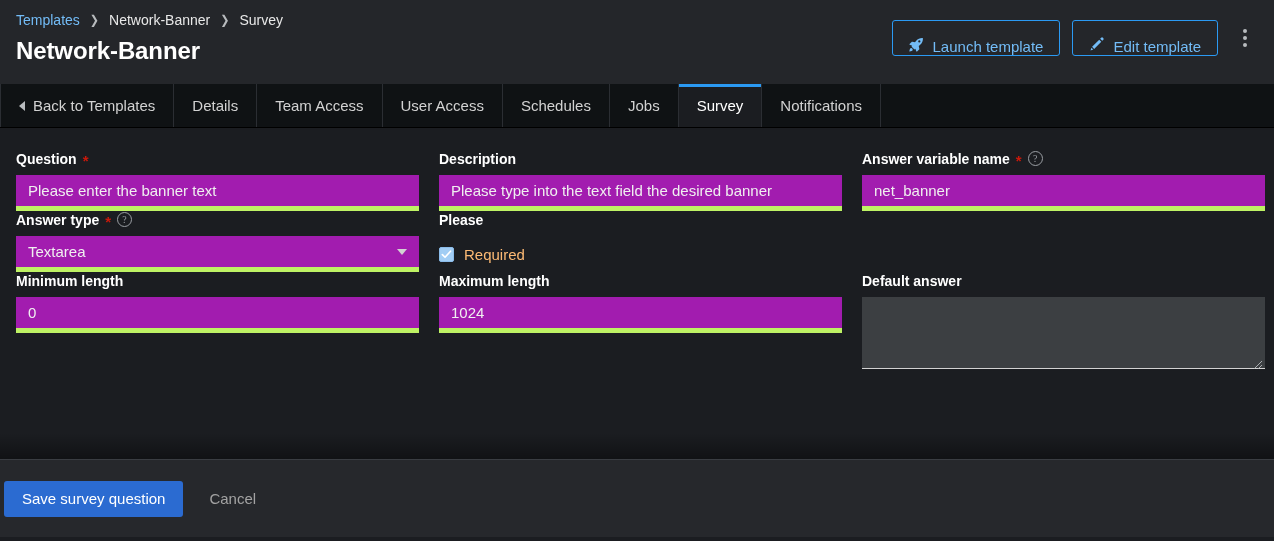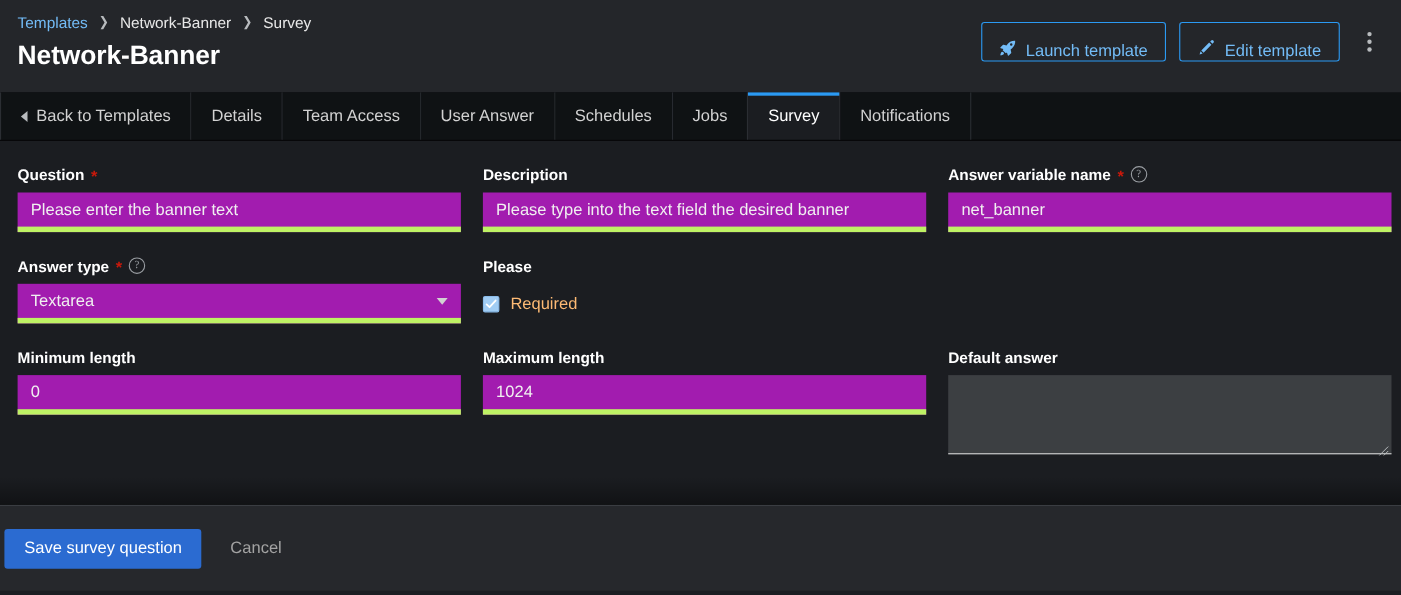--- a/index.html
+++ b/index.html
@@ -89,21 +89,21 @@
     padding: 22px 16px 0 16px;
     position: relative;
     overflow: hidden;
   }
   .grid {
     display: grid;
     grid-template-columns: 403px 403px 403px;
     column-gap: 20px;
     row-gap: 0;
   }
-  .field { margin-bottom: 22px; }
+  .field { }
   .field-label {
     font-size: 14px; font-weight: 700; color: #fff;
     display: flex; align-items: center; gap: 6px;
     margin-bottom: 8px; height: 17px;
   }
   .req-star { color: #c9190b; font-size: 15px; line-height: 1; position: relative; top: 2px; }
   .help-icon {
     width: 15px; height: 15px; border-radius: 50%;
     border: 1px solid #9a9ea3; color: #9a9ea3;
     font-size: 10px; line-height: 13px; text-align: center;
@@ -229,21 +229,21 @@
       <span class="caret-left"></span>
       <span>Back to Templates</span>
     </div>
     <div class="tab">
       <span>Details</span>
     </div>
     <div class="tab">
       <span>Team Access</span>
     </div>
     <div class="tab">
-      <span>User Answer</span>
+      <span>User Access</span>
     </div>
     <div class="tab">
       <span>Schedules</span>
     </div>
     <div class="tab">
       <span>Jobs</span>
     </div>
     <div class="tab active">
       <span>Survey</span>
     </div>

